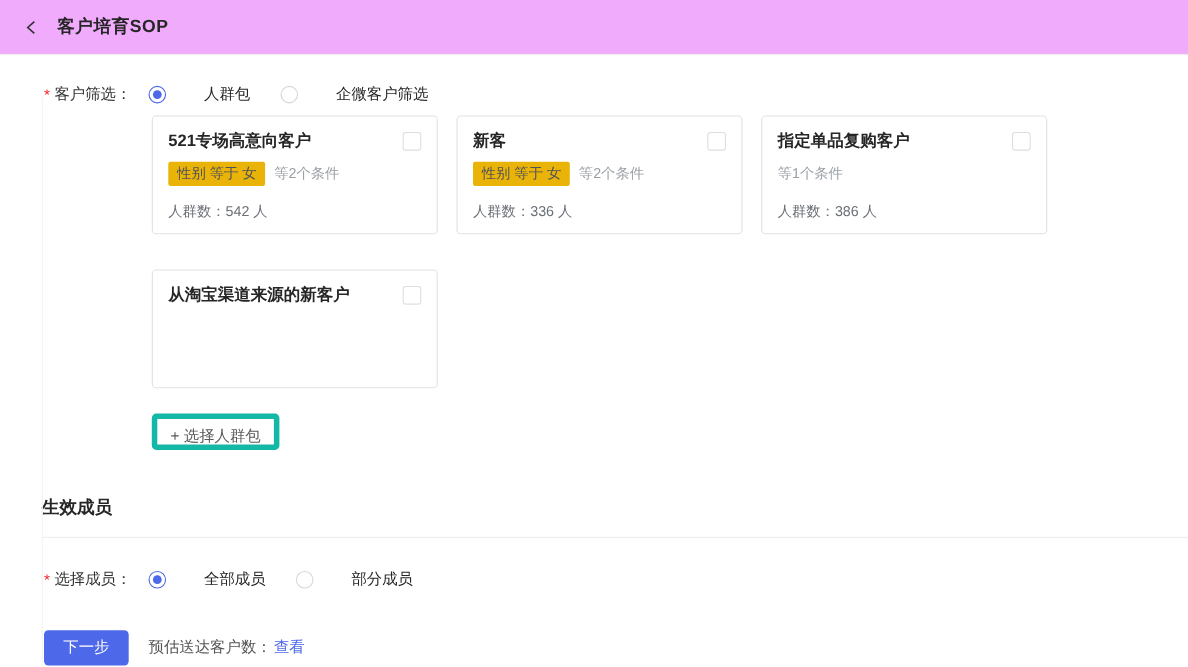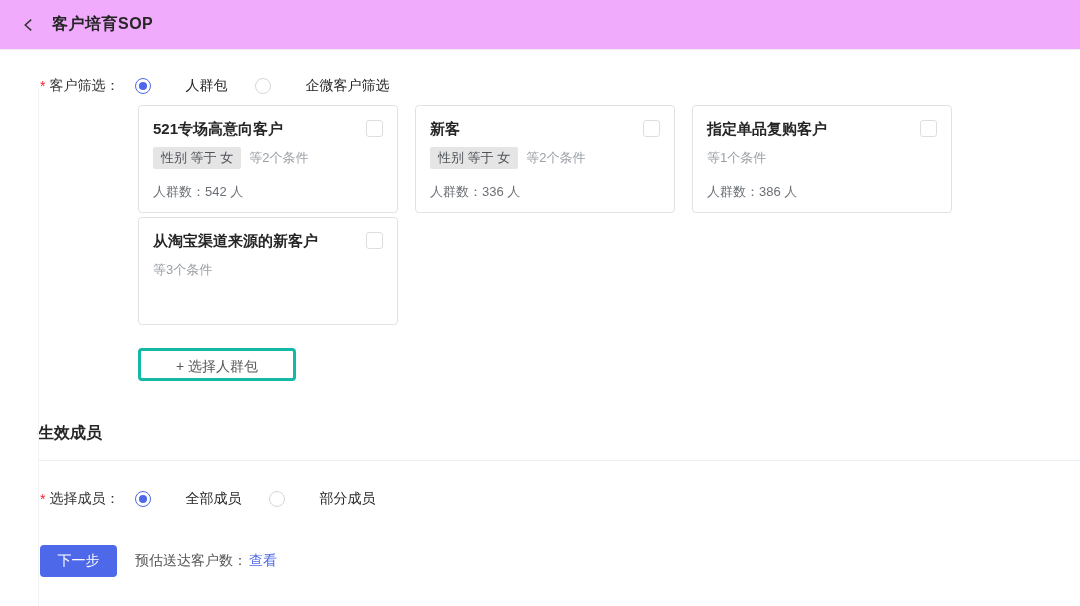--- a/index.html
+++ b/index.html
@@ -24,34 +24,34 @@
   .radio-option { display:flex; align-items:center; cursor:pointer; margin-right:28px;gap:25px; }
   .radio { display:inline-block; width:16px; height:16px; border-radius:50%;
     border:1px solid #d4d6da; background:#fff; position:relative; flex:0 0 16px; }
   .radio.checked { border-color:var(--primary,#4d68e8); }
   .radio.checked::after { content:""; position:absolute; inset:3px; border-radius:50%;
     background:var(--primary,#4d68e8); }
   .radio-label { margin-left:9px; color:#262626; }
 
   
   .card-list { margin-left:98px; margin-top:10px; width:820px;
-    display:flex; flex-wrap:wrap; gap:4px 17px; }
+    display:flex; flex-wrap:wrap; gap:32px 17px; }
   .aud-card { width:260px; height:108px; border:1px solid #e0e2e6; border-radius:4px;
     background:#fff; padding:13px 14px 0 14px; }
   .card-top { display:flex; justify-content:space-between; align-items:flex-start; }
   .card-title { font-size:15px; font-weight:700; color:#262626; line-height:20px; }
   .checkbox { width:17px; height:17px; border:1px solid #dcdee2; border-radius:3px;
     background:#fff; cursor:pointer; flex:0 0 17px; margin-top:1px; }
   .card-meta { margin-top:8px; height:22px; display:flex; align-items:center; font-size:13px; }
-  .card-tag { background:#e5e5e5; color:#4f5358; padding:2px 8px; border-radius:2px; margin-right:8px; }
+  .card-tag { background:#eab308; color:#4f5358; padding:2px 8px; border-radius:2px; margin-right:8px; }
   .card-extra { color:#9aa0a6; }
   .card-count { margin-top:14px; font-size:13px; color:#6b6f76; }
 
   .select-pkg-btn { display:inline-block; margin-left:98px; margin-top:23px; height:33px;
-    line-height:31px; padding:0 35px; border:3px solid #14b8a6; border-radius:4px;
+    line-height:31px; padding:0 12px; border:5px solid #14b8a6; border-radius:4px;
     background:#fff; color:#595959; font-size:14px; cursor:pointer; }
 
   
   .section-title { margin-top:42px; margin-left:-2px; font-size:16px; font-weight:700; color:#262626; }
   .section-divider { margin-top:16px; margin-left:-2px; height:1px; background:#ebeef0; }
 
   
   .footer-row { display:flex; align-items:center; margin-top:37px; }
   .next-btn { width:77px; height:32px; border:none; border-radius:4px;
     background:var(--primary,#4d68e8); color:#fff; font-size:14px; cursor:pointer;
@@ -130,24 +130,20 @@
       <div class="card-count">
         <span>人群数：</span><span>386 人</span>
       </div>
     </div>
 
     <div class="aud-card">
       <div class="card-top">
         <span class="card-title">从淘宝渠道来源的新客户</span>
         <span class="checkbox"></span>
       </div>
-      <div class="card-meta">
-
-        <span class="card-extra">等3个条件</span>
-      </div>
     </div>
   </div>
 
   <div>
     <span class="select-pkg-btn">+ 选择人群包</span>
   </div>
 
   <div class="section-title">生效成员</div>
   <div class="section-divider"></div>
 

